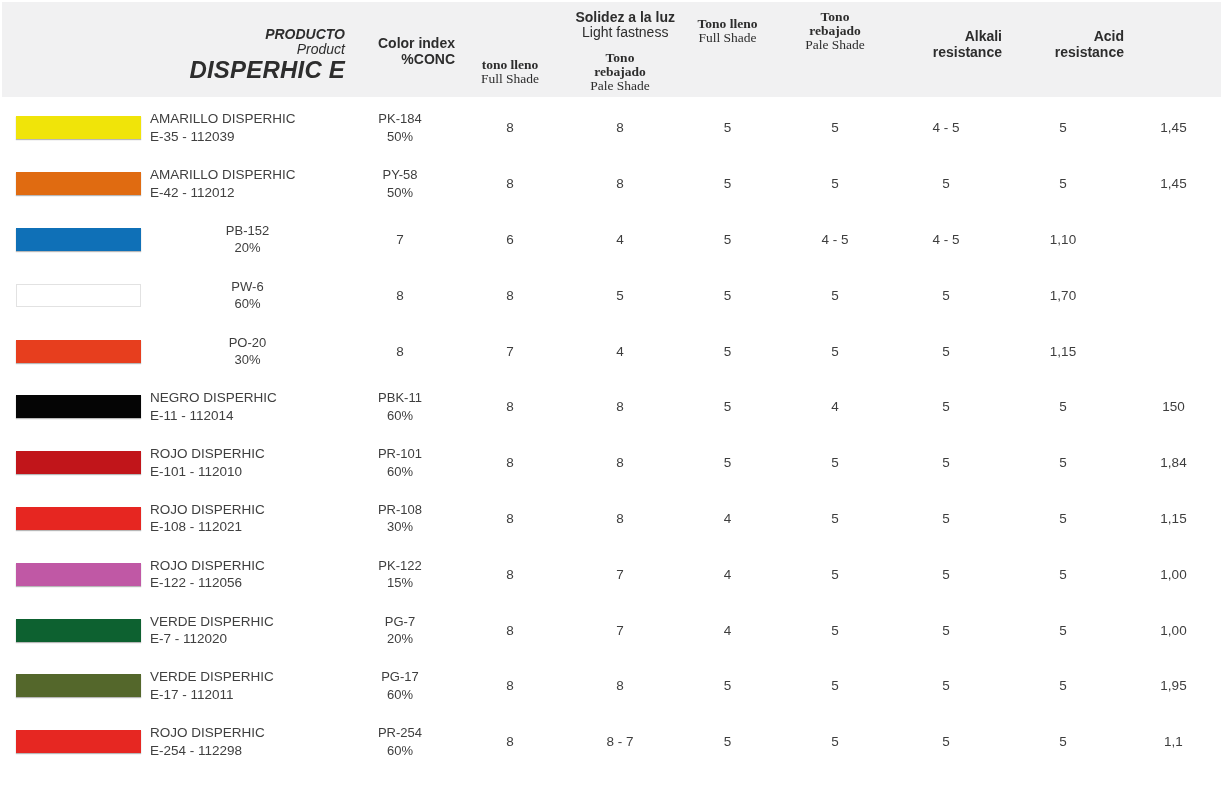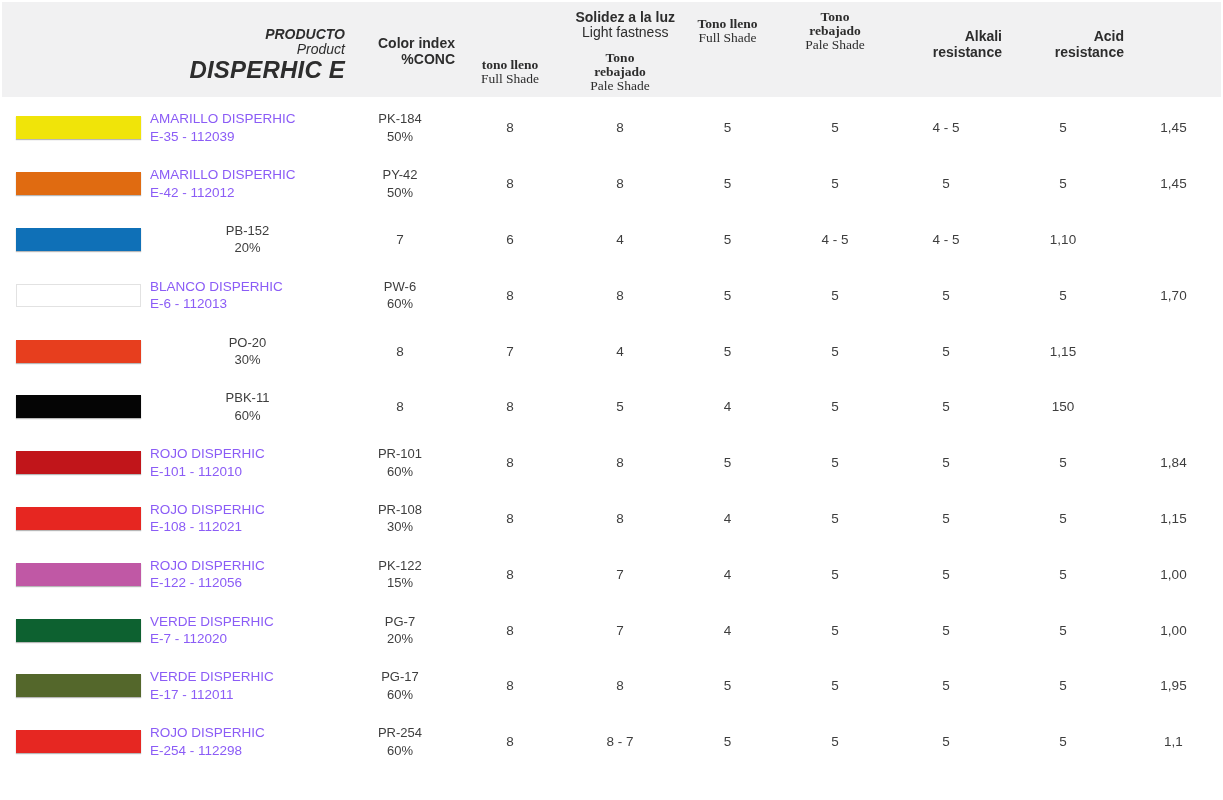--- a/index.html
+++ b/index.html
@@ -43,21 +43,21 @@
     height: 55.8px;
     display: grid;
     grid-template-columns: 150px 195px 110px 110px 110px 105px 110px 112px 122px 99px;
     align-items: center;
   }
   .swatch-wrap { padding-left: 16px; }
   .swatch {
     width: 125px; height: 23px;
     box-shadow: 0 1px 1px rgba(0,0,0,0.28);
   }
-  .name-c { font-size: 13.5px; line-height: 17.5px; color: #8b5cf6; }
+  .name-c { font-size: 13.5px; line-height: 17.5px; color: #404040; }
   .ci-c { text-align: center; font-size: 13px; line-height: 17.5px; }
   .num { text-align: center; font-size: 13.5px; }
 </style>
 </head>
 <body>
 
 <div class="page">
 
   <header class="thead">
 
@@ -141,21 +141,21 @@
 
     <div class="row">
       <div class="swatch-wrap">
         <div class="swatch" style="background: rgb(224, 107, 17);"></div>
       </div>
       <div class="name-c">
         <div>AMARILLO DISPERHIC</div>
         <div>E-42 - 112012</div>
       </div>
       <div class="ci-c">
-        <div>PY-42</div>
+        <div>PY-58</div>
         <div>50%</div>
       </div>
       <div class="num">8</div>
       <div class="num">8</div>
       <div class="num">5</div>
       <div class="num">5</div>
       <div class="num">5</div>
       <div class="num">5</div>
       <div class="num">1,45</div>
     </div>
@@ -174,24 +174,20 @@
       <div class="num">5</div>
       <div class="num">4 - 5</div>
       <div class="num">4 - 5</div>
       <div class="num">1,10</div>
     </div>
 
     <div class="row">
       <div class="swatch-wrap">
         <div class="swatch" style="background: rgb(255, 255, 255); border: 1px solid rgb(226, 226, 226); box-shadow: none;"></div>
       </div>
-      <div class="name-c">
-        <div>BLANCO DISPERHIC</div>
-        <div>E-6 - 112013</div>
-      </div>
       <div class="ci-c">
         <div>PW-6</div>
         <div>60%</div>
       </div>
       <div class="num">8</div>
       <div class="num">8</div>
       <div class="num">5</div>
       <div class="num">5</div>
       <div class="num">5</div>
       <div class="num">5</div>
@@ -212,20 +208,24 @@
       <div class="num">5</div>
       <div class="num">5</div>
       <div class="num">5</div>
       <div class="num">1,15</div>
     </div>
 
     <div class="row">
       <div class="swatch-wrap">
         <div class="swatch" style="background: rgb(5, 5, 5);"></div>
       </div>
+      <div class="name-c">
+        <div>NEGRO DISPERHIC</div>
+        <div>E-11 - 112014</div>
+      </div>
       <div class="ci-c">
         <div>PBK-11</div>
         <div>60%</div>
       </div>
       <div class="num">8</div>
       <div class="num">8</div>
       <div class="num">5</div>
       <div class="num">4</div>
       <div class="num">5</div>
       <div class="num">5</div>

